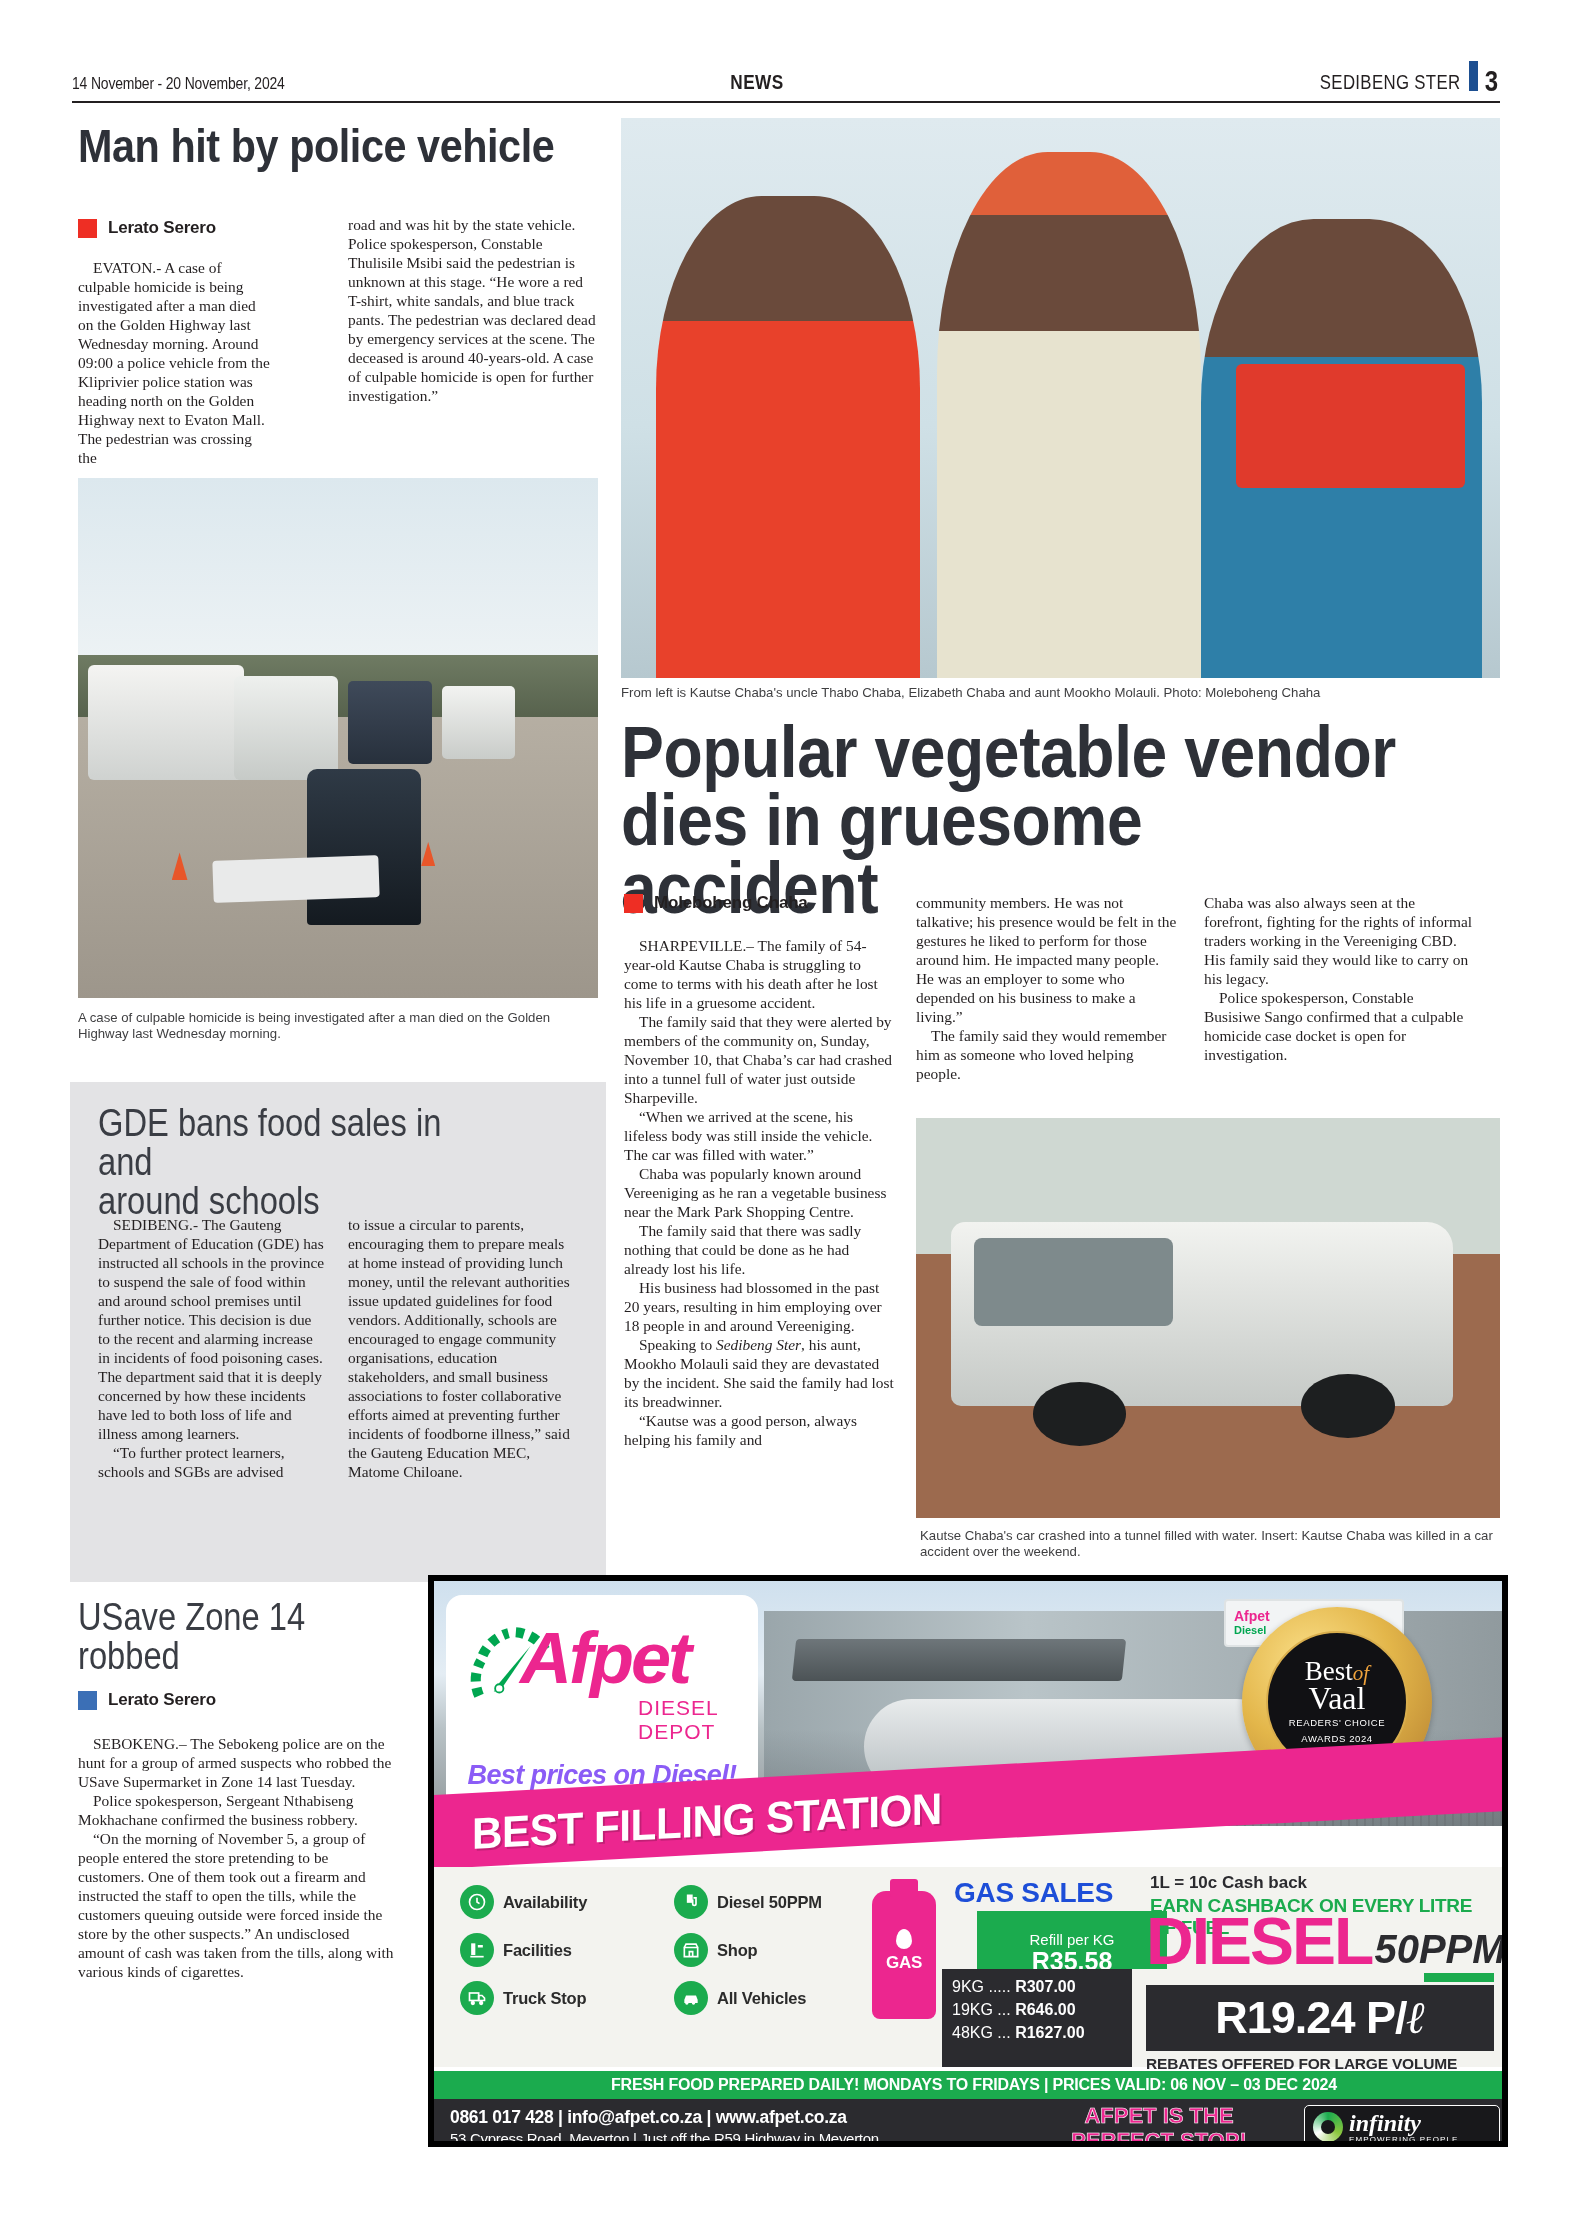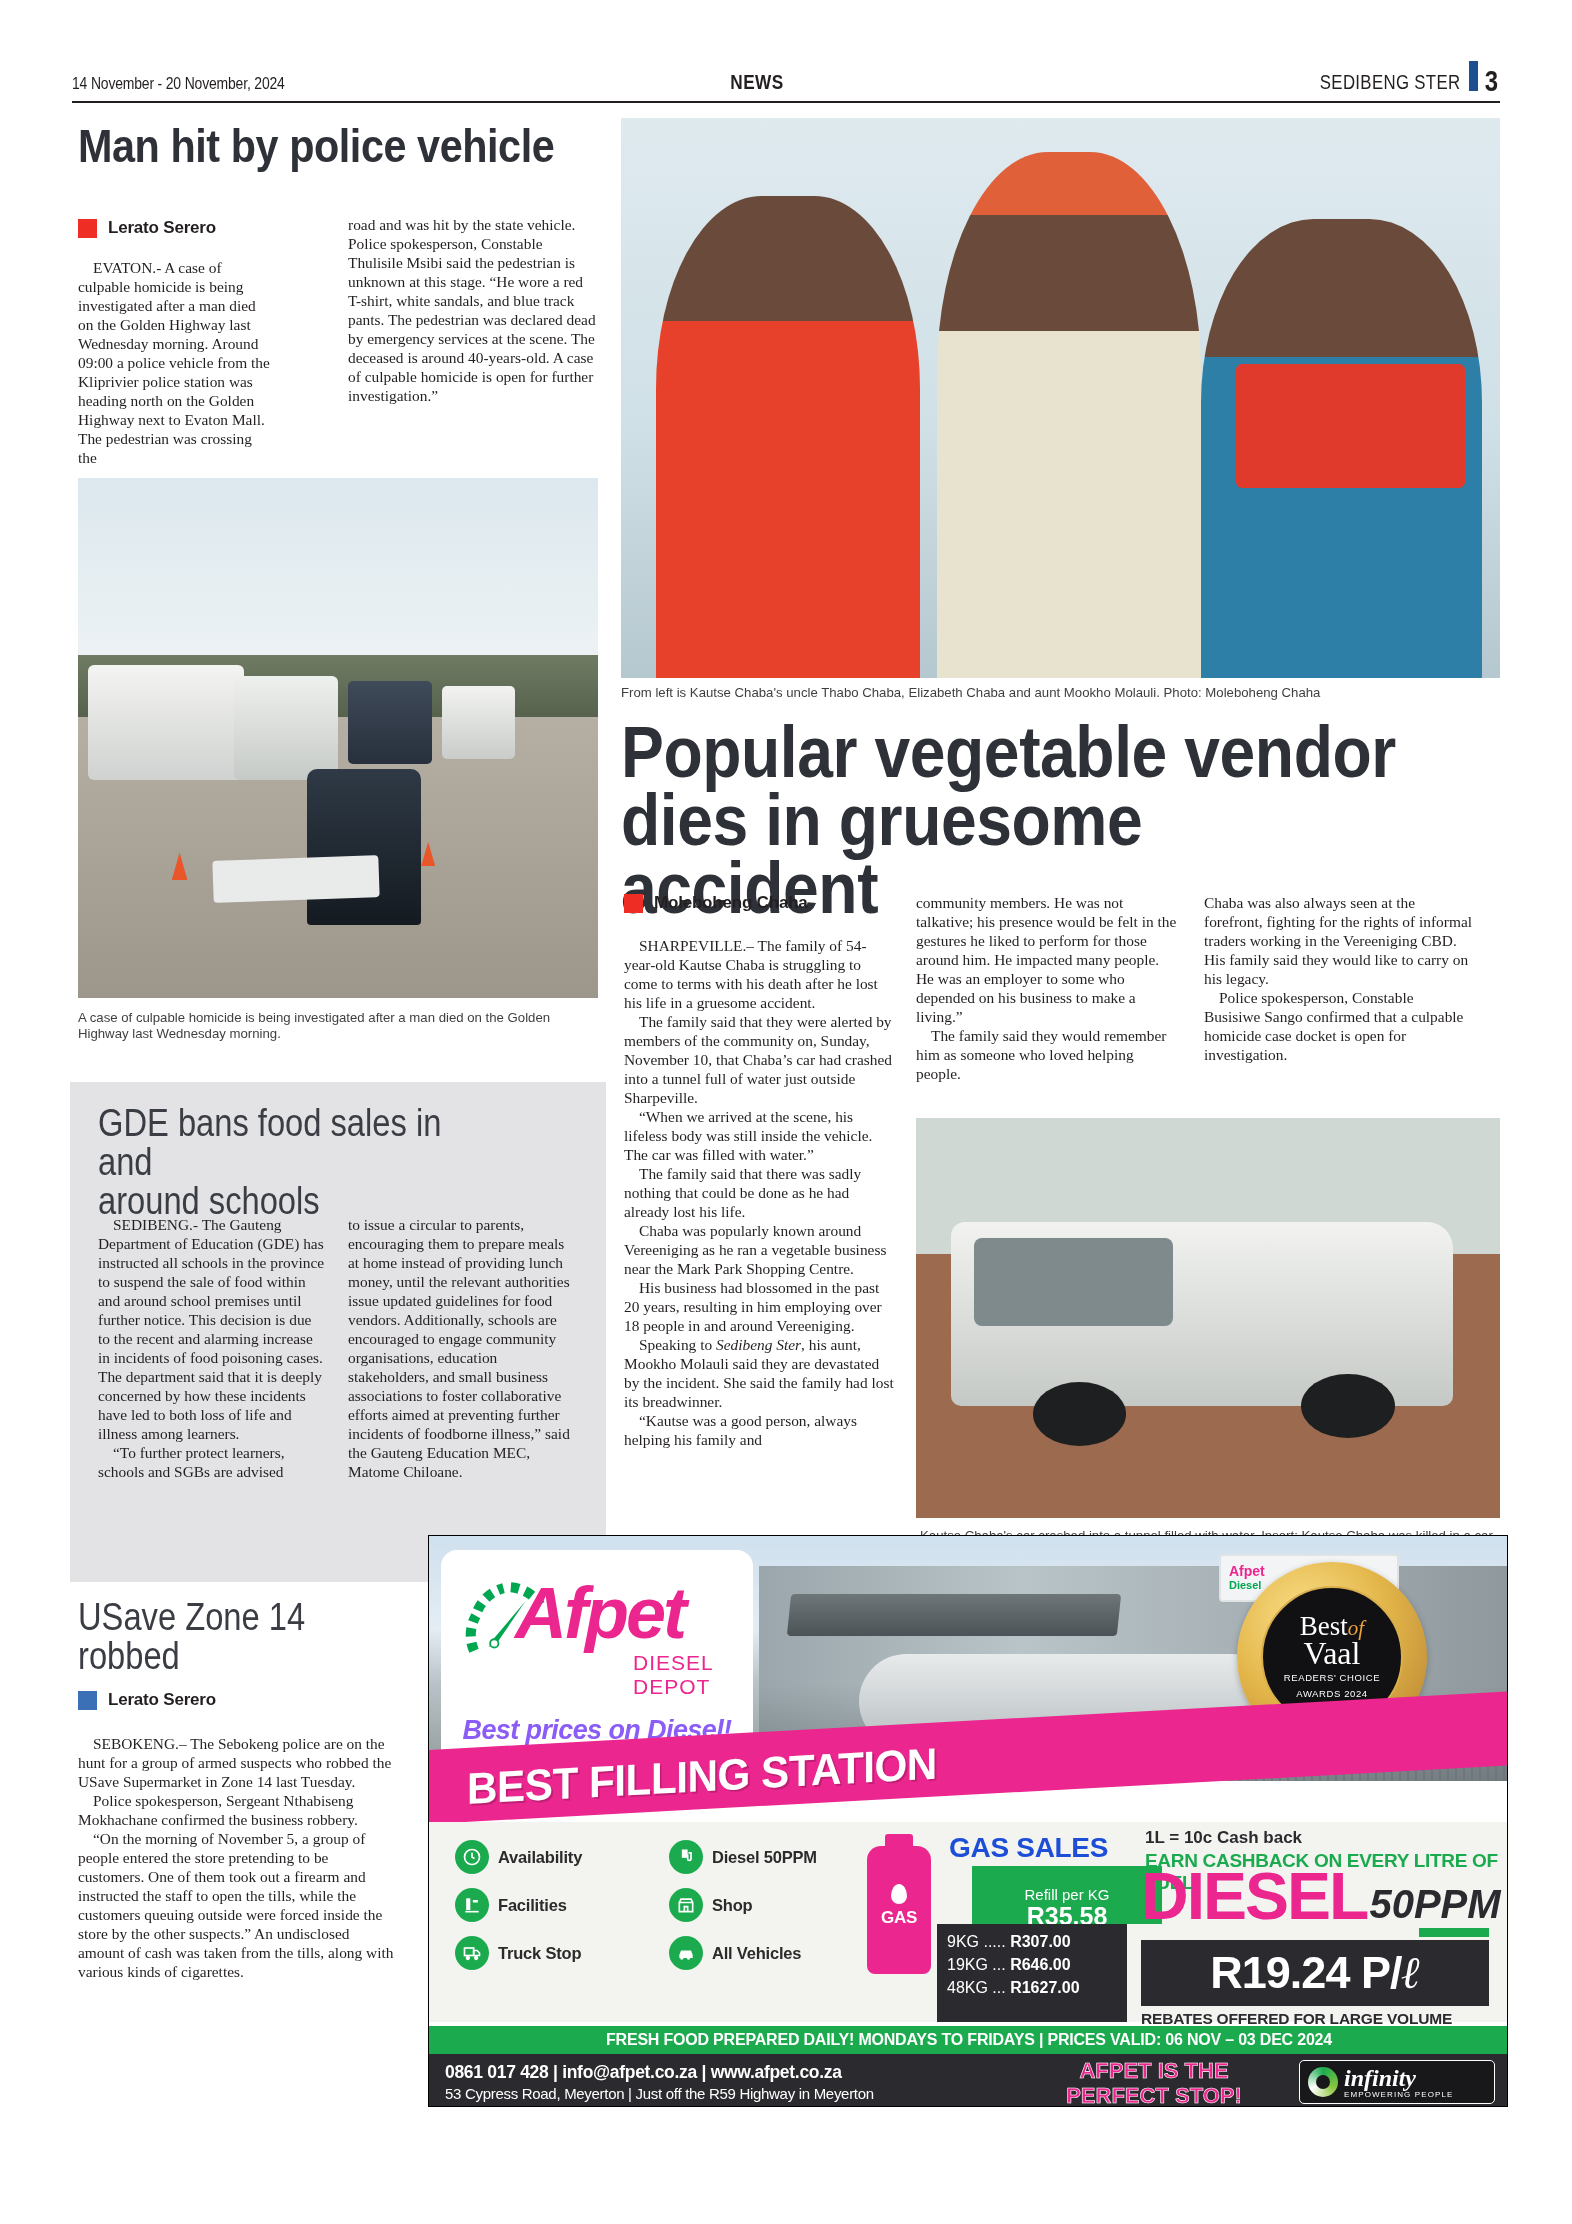--- a/index.html
+++ b/index.html
@@ -100,22 +100,22 @@
   #art3-col1 { position:absolute; left:98px; top:1215px; width:228px; }
   #art3-col2 { position:absolute; left:348px; top:1215px; width:228px; }
 
   
   #art4-headline { position:absolute; left:78px; top:1598px; width:380px; font-size:38px; }
   #art4-byline { position:absolute; left:78px; top:1690px; }
   #art4-col { position:absolute; left:78px; top:1734px; width:320px; }
 
   
   #advert {
-    position:absolute; left:428px; top:1535px; width:1080px; height:572px;
-    background:#ffffff; border:1px solid #000000; overflow:hidden;
+    position:absolute; left:428px; top:1575px; width:1080px; height:572px;
+    background:#ffffff; border:6px solid #000000; overflow:hidden;
   }
   .ad-hero { position:absolute; left:0; top:0; width:1080px; height:245px; overflow:hidden; }
   .ad-hero-bg {
     position:absolute; inset:0;
     background:
       linear-gradient(180deg,#cfe0ee 0%,#e4edf4 38%,#b9c3c7 60%,#8e9597 100%);
   }
   .ad-hero-structure {
     position:absolute; left:330px; top:30px; width:750px; height:215px;
     background:
@@ -364,22 +364,22 @@
 
   <div class="byline" id="art2-byline">
     <span class="byline-mark"></span>
     <span class="byline-name">Moleboheng Chaha</span>
   </div>
 
   <div class="body-col" id="art2-col1">
     <p>SHARPEVILLE.– The family of 54-year-old Kautse Chaba is struggling to come to terms with his death after he lost his life in a gruesome accident.</p>
     <p>The family said that they were alerted by members of the community on, Sunday, November 10, that Chaba’s car had crashed into a tunnel full of water just outside Sharpeville.</p>
     <p>“When we arrived at the scene, his lifeless body was still inside the vehicle. The car was filled with water.”</p>
+    <p>Chaba was popularly known around Vereeniging as he ran a vegetable business near the Mark Park Shopping Centre.</p>
     <p>The family said that there was sadly nothing that could be done as he had already lost his life.</p>
-    <p>Chaba was popularly known around Vereeniging as he ran a vegetable business near the Mark Park Shopping Centre.</p>
     <p>His business had blossomed in the past 20 years, resulting in him employing over 18 people in and around Vereeniging.</p>
     <p><span>Speaking to </span><em>Sedibeng Ster</em><span>, his aunt, Mookho Molauli said they are devastated by the incident. She said the family had lost its breadwinner.</span></p>
     <p>“Kautse was a good person, always helping his family and</p>
   </div>
 
   <div class="body-col" id="art2-col2">
     <p class="noindent">community members. He was not talkative; his presence would be felt in the gestures he liked to perform for those around him. He impacted many people. He was an employer to some who depended on his business to make a living.”</p>
     <p>The family said they would remember him as someone who loved helping people.</p>
   </div>
 

